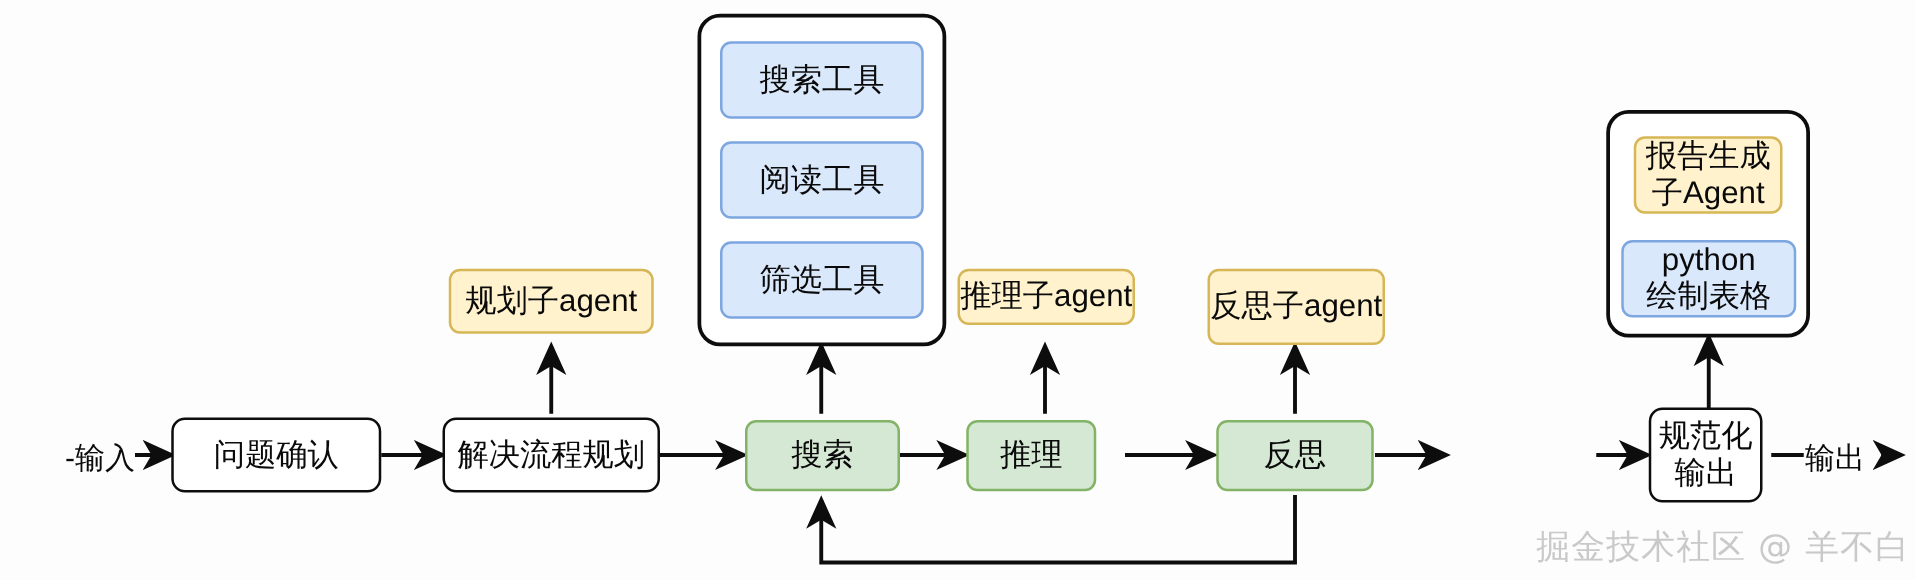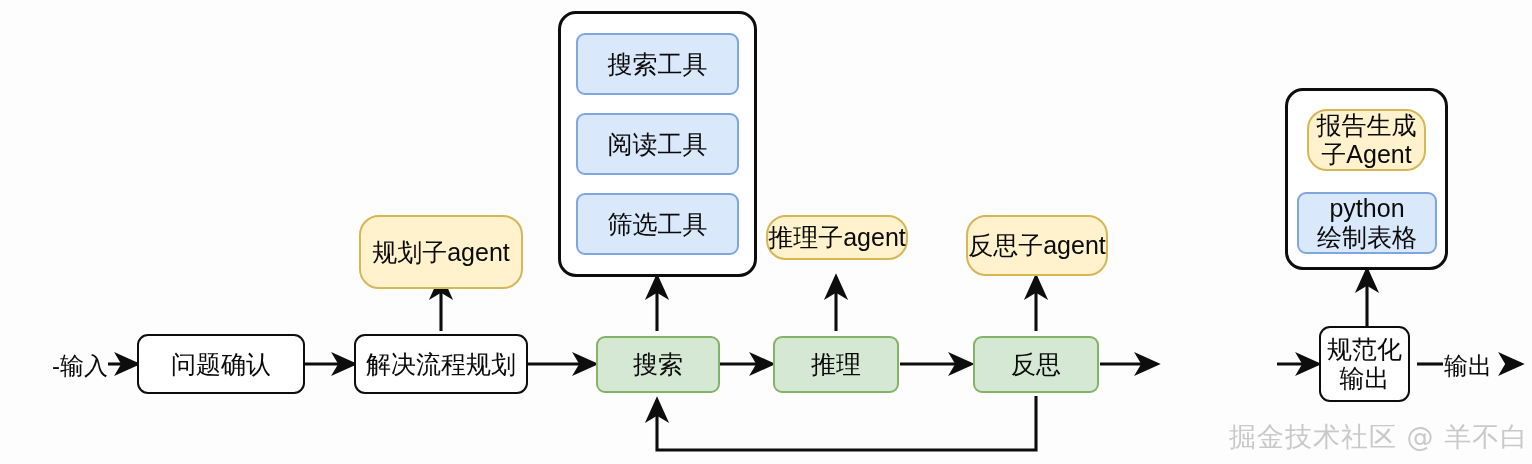--- a/index.html
+++ b/index.html
@@ -42,21 +42,21 @@
   }
   .green {
     background: #d5e8d4;
     border: 2.2px solid #82b366;
     border-radius: 9px;
     font-size: 25px;
   }
   .yellow {
     background: #fff2cc;
     border: 2.2px solid #d6b656;
-    border-radius: 20px;
+    border-radius: 9px;
     font-size: 25px;
   }
   .blue {
     background: #dae8fc;
     border: 2.2px solid #7ea6e0;
     border-radius: 9px;
     font-size: 25px;
   }
   .container-box {
     position: absolute;
@@ -130,29 +130,29 @@
 
   <div class="edge-label" style="left:52px; top:350px;">-输入</div>
   <div class="edge-label" style="left:1444px; top:350px;">输出</div>
 
   <div class="node plain" style="left:137px; top:334px; width:168px; height:60px;">问题确认</div>
 
   <div class="node plain" style="left:354px; top:334px; width:174px; height:60px;">解决流程规划</div>
 
   <div class="node green" style="left:596px; top:336px; width:124px; height:57px;">搜索</div>
 
-  <div class="node green" style="left:773px; top:336px; width:126px; height:57px;">推理</div>
+  <div class="node green" style="left:773px; top:336px; width:104px; height:57px;">推理</div>
 
   <div class="node green" style="left:973px; top:336px; width:126px; height:57px;">反思</div>
 
 
   <div class="node plain" style="left:1319px; top:326px; width:91px; height:76px;">规范化
 输出</div>
 
-  <div class="node yellow" style="left:359px; top:215px; width:164px; height:74px;text-align:center;">规划子agent</div>
+  <div class="node yellow" style="left:359px; top:215px; width:164px; height:52px;text-align:center;">规划子agent</div>
 
   <div class="node yellow" style="left:766px; top:215px; width:142px; height:45px;">推理子agent</div>
 
   <div class="node yellow" style="left:966px; top:215px; width:142px; height:61px;">反思子agent</div>
 
   <div class="container-box" style="left:558px; top:11px; width:199px; height:266px;"></div>
 
   <div class="node blue" style="left:576px; top:33px; width:163px; height:62px;">搜索工具</div>
 
   <div class="node blue" style="left:576px; top:113px; width:163px; height:62px;">阅读工具</div>

